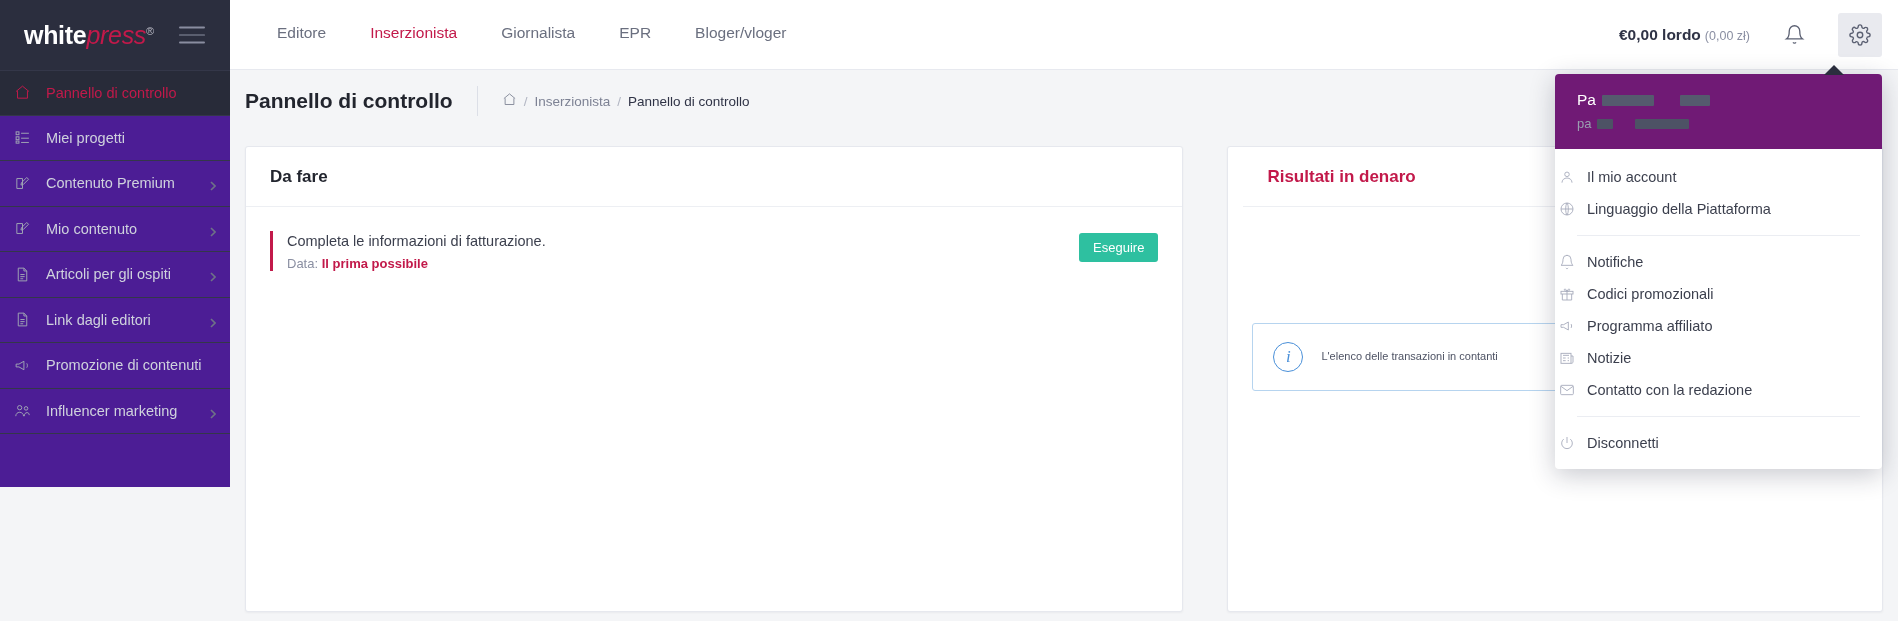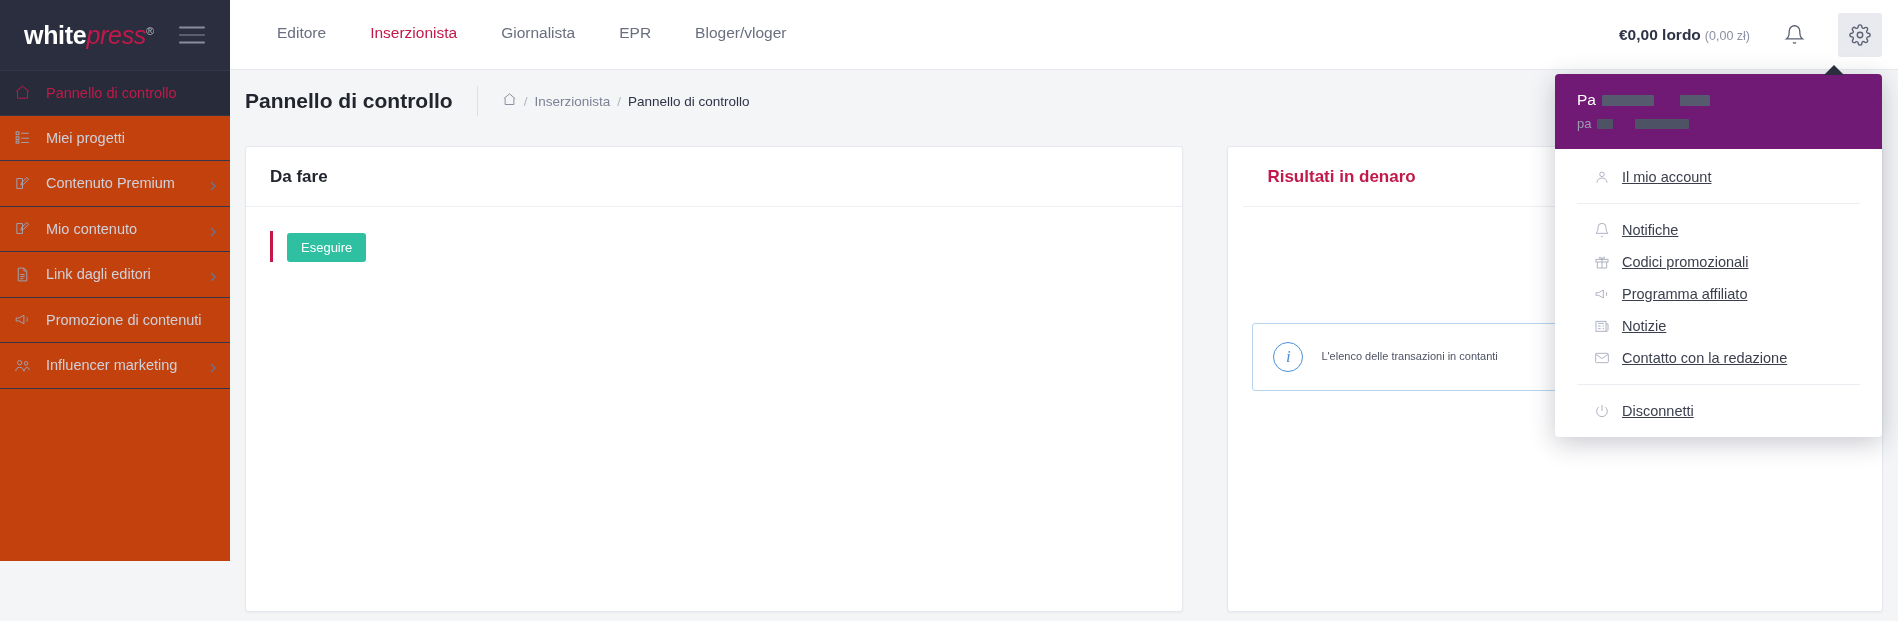--- a/index.html
+++ b/index.html
@@ -7,22 +7,22 @@
     width: 1898px; height: 621px;
     overflow: hidden;
     font-family: "Liberation Sans", sans-serif;
     background: #f4f5f7;
   }
   #app { position: relative; width: 1898px; height: 621px; }
 
   
   .sidebar {
     position: absolute; left: 0; top: 0;
-    width: 230px; height: 561px;
-    background: #c2410c;
+    width: 230px; height: 487px;
+    background: #4c1d95;
     z-index: 5;
   }
   .brand {
     height: 70px; display: flex; align-items: center;
     padding-left: 24px; position: relative;
     background: #2b2e3e;
   }
   .brand-logo { font-size: 25px; letter-spacing: -0.3px; white-space: nowrap; }
   .brand-logo .w { color: #ffffff; font-weight: bold; }
   .brand-logo .p { color: #c2194a; font-style: italic; font-weight: normal; }
@@ -212,25 +212,24 @@
     padding: 17px 22px 18px 22px;
   }
   .dd-name { font-size: 15.5px; color: #ffffff; display: flex; align-items: center; gap: 6px; }
   .dd-mail { font-size: 13px; color: #9a9eb0; display: flex; align-items: center; gap: 6px; margin-top: 7px; }
   .redact { display: inline-block; height: 11px; background: #555a6e; border-radius: 1px; vertical-align: -1px; }
   .redact.m { background: #4d5265; }
   .dd-list { padding: 12px 0 10px 0; }
   .dd-item {
     display: flex; align-items: center;
     height: 32px;
-    padding: 0 39px;
+    padding: 0 4px;
     font-size: 14.5px; color: #3b3f4d;
     cursor: pointer;
     white-space: nowrap;
-    text-decoration: underline;
   }
   .dd-item .ic {
     width: 28px; flex: 0 0 28px; height: 17px;
     display: flex; align-items: center;
   }
   .dd-item .ic svg { stroke: #a9adbd; fill: none; stroke-width: 1.4; }
   .dd-div { height: 1px; background: #ebedf2; margin: 10px 22px; }
 </style>
 </head>
 <body>
@@ -282,20 +281,33 @@
             </svg></span>
         </li>
         <li class="nav-item">
           <span class="ic">
             <svg width="17" height="17" viewBox="0 0 24 24">
               <path d="M4 5h8v14H4z"></path>
               <path d="M18 3.5 20.5 6 13 13.5l-3.2.7.7-3.2z"></path>
             </svg>
           </span>
           <span class="label">Mio contenuto</span>
+          <span class="chev"><svg width="6" height="10" viewBox="0 0 6 10">
+              <path d="M1 1l4 4-4 4"></path>
+            </svg></span>
+        </li>
+        <li class="nav-item">
+          <span class="ic">
+            <svg width="17" height="17" viewBox="0 0 24 24">
+              <path d="M6 3h8l4 4v14H6z"></path>
+              <path d="M14 3v4h4"></path>
+              <path d="M9 12h6M9 15h6M9 18h4"></path>
+            </svg>
+          </span>
+          <span class="label">Articoli per gli ospiti</span>
           <span class="chev"><svg width="6" height="10" viewBox="0 0 6 10">
               <path d="M1 1l4 4-4 4"></path>
             </svg></span>
         </li>
         <li class="nav-item">
           <span class="ic">
             <svg width="17" height="17" viewBox="0 0 24 24">
               <path d="M6 3h8l4 4v14H6z"></path>
               <path d="M14 3v4h4"></path>
               <path d="M9 12h6M9 15h6M9 18h4"></path>
@@ -374,20 +386,27 @@
       <span class="crumb cur">Pannello di controllo</span>
     </div>
   </div>
 
   <main class="cards">
 
     <section class="card left">
       <div class="card-head dark">Da fare</div>
       <div class="card-body">
         <div class="todo">
+          <div class="todo-txt">
+            <div class="todo-title">Completa le informazioni di fatturazione.</div>
+            <div class="todo-meta">
+              <span>Data:</span>
+              <b>Il prima possibile</b>
+            </div>
+          </div>
           <button class="btn-exec">Eseguire</button>
         </div>
       </div>
     </section>
 
     <section class="card right">
       <div class="card-head red">Risultati in denaro</div>
       <div class="card-body">
         <div class="money-block">
           <div class="money-big">€0,00 lordo</div>
@@ -419,20 +438,30 @@
     <div class="dd-list" id="dd-list">
         <div class="dd-item">
           <span class="ic">
             <svg width="16" height="16" viewBox="0 0 24 24">
               <circle cx="12" cy="8" r="3.4"></circle>
               <path d="M4.5 20.5c0-4.2 3.3-7 7.5-7s7.5 2.8 7.5 7"></path>
             </svg>
           </span>
           <span>Il mio account</span>
         </div>
+        <div class="dd-item">
+          <span class="ic">
+            <svg width="16" height="16" viewBox="0 0 24 24">
+              <circle cx="12" cy="12" r="9"></circle>
+              <path d="M3 12h18"></path>
+              <path d="M12 3c2.6 2.7 2.6 15.3 0 18-2.6-2.7-2.6-15.3 0-18z"></path>
+            </svg>
+          </span>
+          <span>Linguaggio della Piattaforma</span>
+        </div>
         <div class="dd-div"></div>
         <div class="dd-item">
           <span class="ic">
             <svg width="16" height="16" viewBox="0 0 24 24">
               <path d="M18 8a6 6 0 1 0-12 0c0 7-3 9-3 9h18s-3-2-3-9"></path>
               <path d="M13.7 21a2 2 0 0 1-3.4 0"></path>
             </svg>
           </span>
           <span>Notifiche</span>
         </div>

